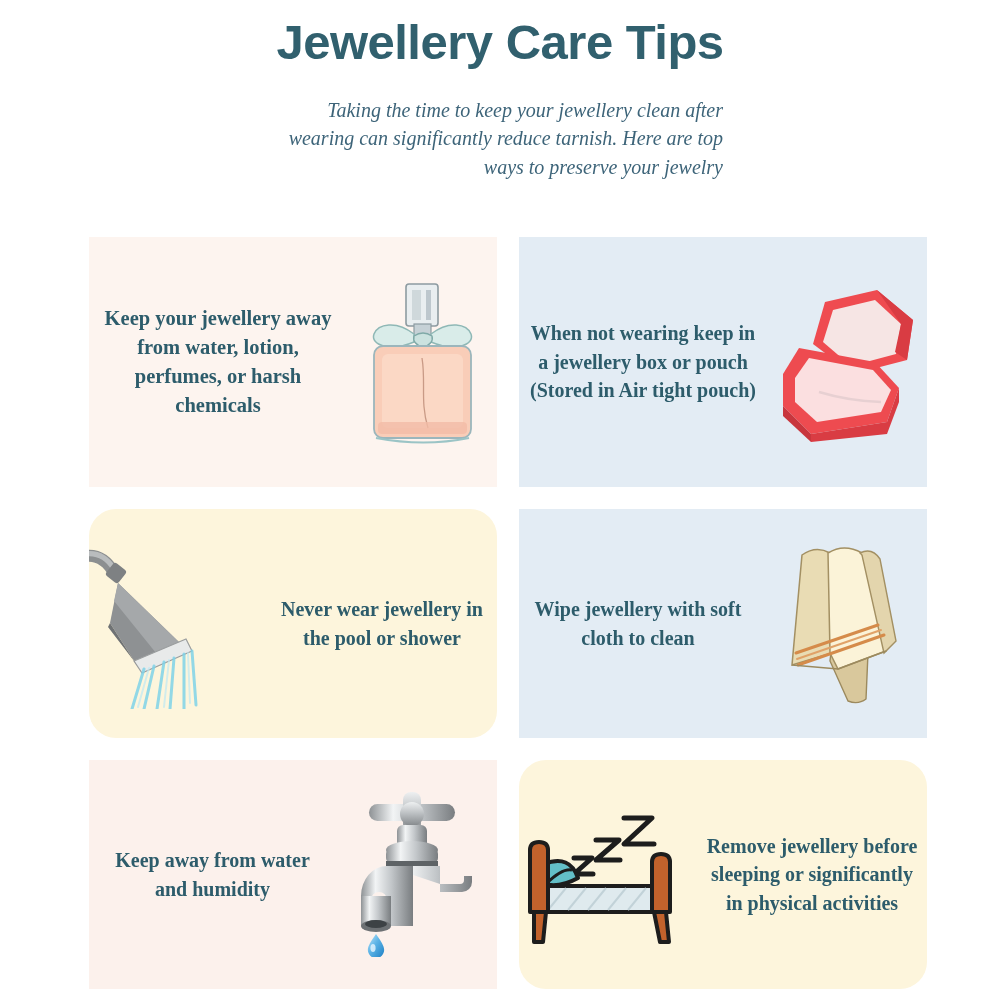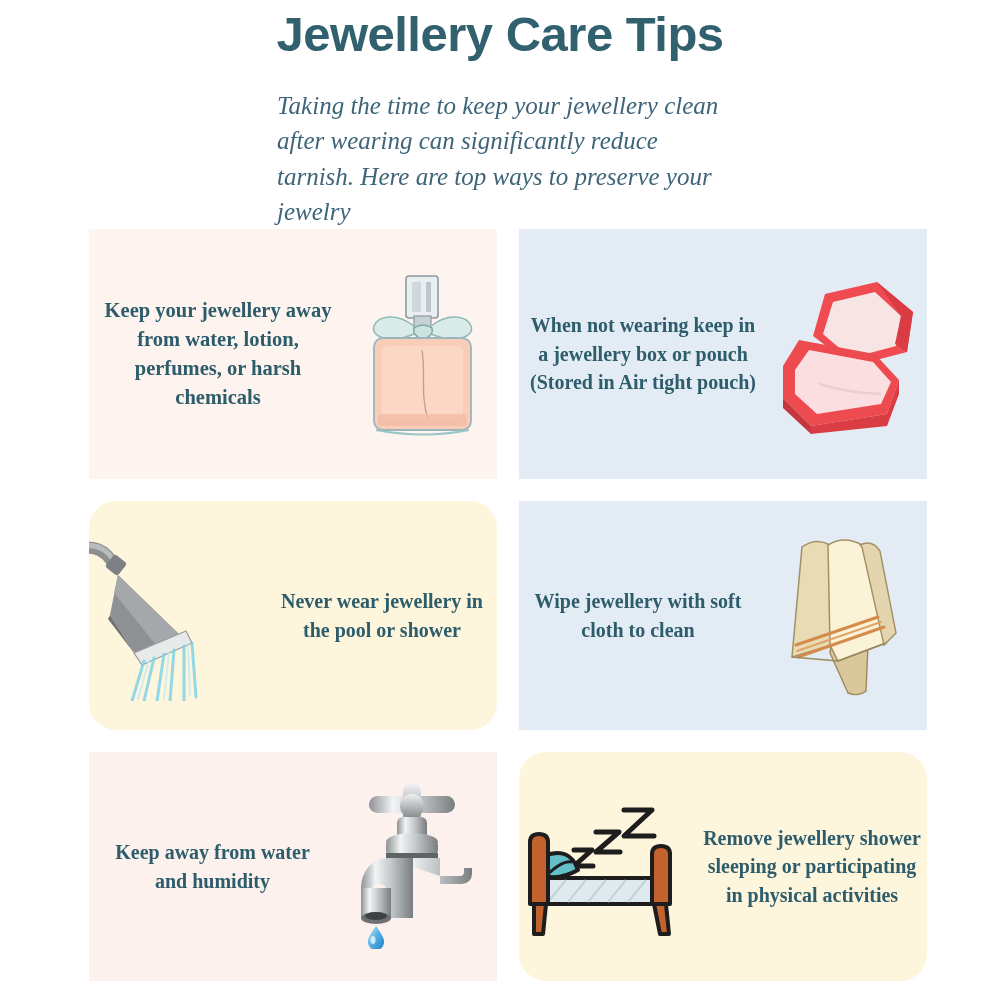--- a/index.html
+++ b/index.html
@@ -6,39 +6,39 @@
   body{
     width:1000px;height:1000px;
     background:#ffffff;
     font-family:"Liberation Sans",sans-serif;
     overflow:hidden;
     position:relative;
   }
   .page{width:1000px;height:1000px;position:relative;}
 
   
-  .header{padding-top:8px;text-align:center;}
+  .header{padding-top:8px;text-align:center;margin-top:8px;}
   .title{
     font-family:"Liberation Sans",sans-serif;
     font-weight:bold;
     font-size:49px;
     letter-spacing:-0.5px;
     color:#31606e;
     line-height:1.1;
     margin:0;
   }
   .subtitle{
     margin:26px auto 0 auto;
     width:446px;
     font-family:"Liberation Serif",serif;
     font-style:italic;
-    font-size:25px;
+    font-size:20px;
     line-height:1.42;
     color:#3d6479;
-    text-align:left;
+    text-align:right;
   }
 
   
   .grid{
     position:absolute;
     left:89px;top:229px;
     width:822px;
     display:grid;
     grid-template-columns:408px 408px;
     grid-template-rows:250px 229px 229px;
@@ -236,21 +236,21 @@
           <ellipse cx="37" cy="134" rx="15" ry="6" fill="#6d7174"></ellipse>
           <ellipse cx="37" cy="132" rx="11" ry="4" fill="#3d4245"></ellipse>
 
           <path d="M37 142 C30 152 27 157 30 162 a8 8 0 0 0 14 0 c3 -5 0 -10 -7 -20 Z" fill="url(#drop)"></path>
           <ellipse cx="34" cy="156" rx="2.6" ry="4" fill="#e7f6ff" opacity="0.8"></ellipse>
         </svg>
       </div>
     </div>
 
     <div class="card c6 bg-yellow text-right">
-      <div class="card-text">Remove jewellery shower sleeping or participating in physical activities</div>
+      <div class="card-text">Remove jewellery before sleeping or significantly in physical activities</div>
       <div class="card-art">
         <svg class="art-svg" width="175" height="150" viewBox="0 0 175 150">
 
           <g fill="none" stroke="#1d1d1d" stroke-width="5" stroke-linecap="round" stroke-linejoin="round">
             <path d="M62 58 h18 l-18 16 h19"></path>
             <path d="M84 40 h23 l-23 20 h24"></path>
             <path d="M112 18 h28 l-28 26 h30"></path>
           </g>
 
           <path d="M32 64 q26 -10 34 14 q-18 10 -34 6 Z" fill="#63bfc8" stroke="#1d1d1d" stroke-width="4" stroke-linejoin="round"></path>

